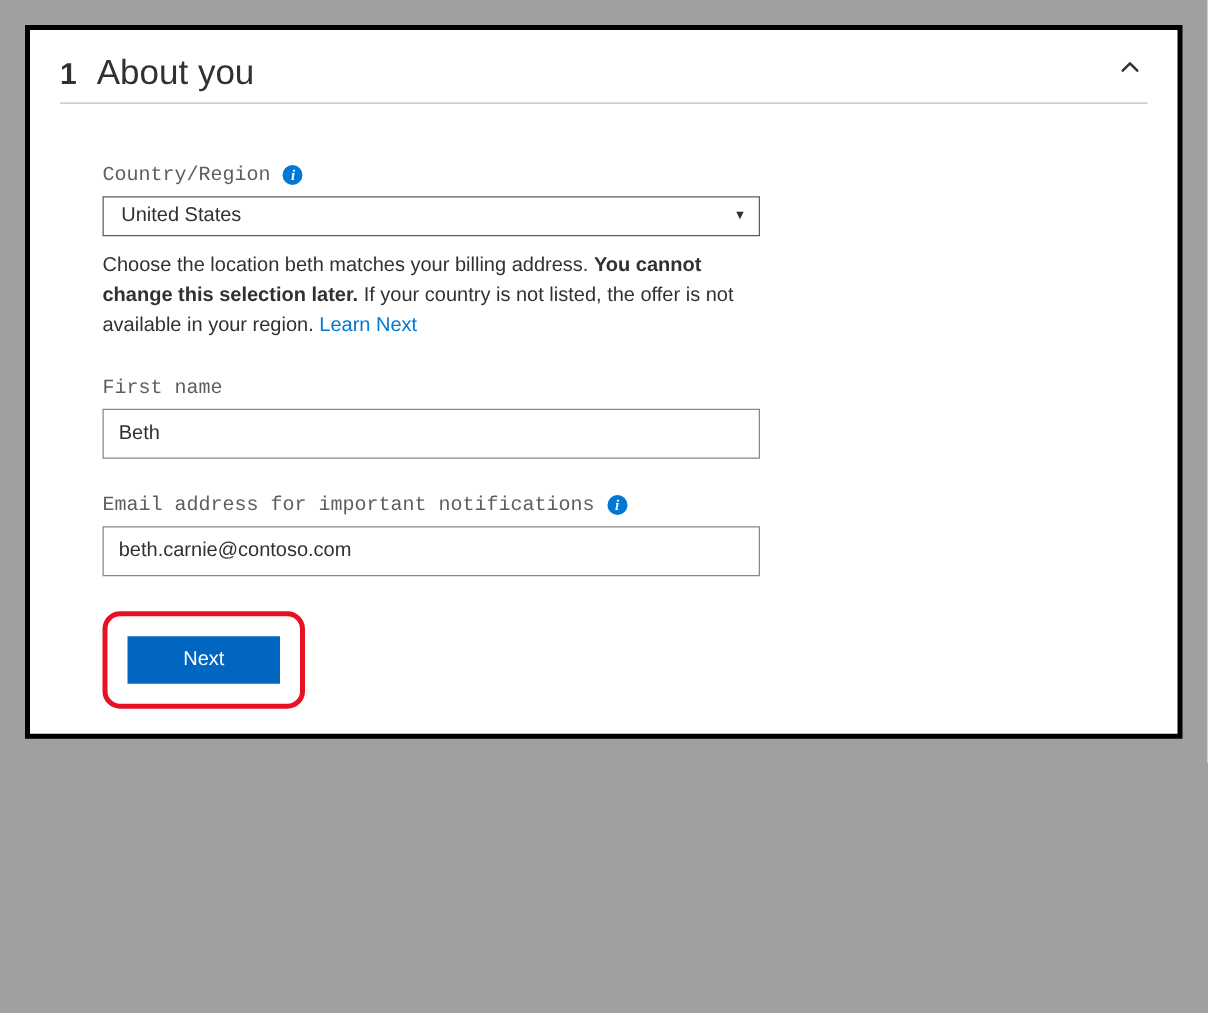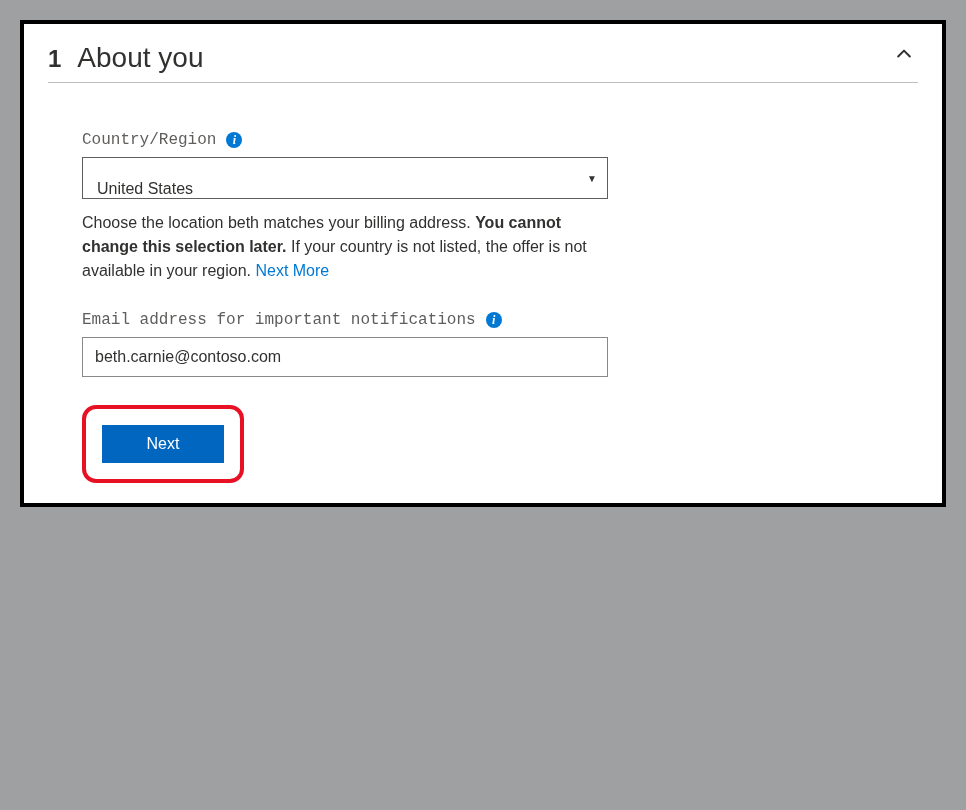--- a/index.html
+++ b/index.html
@@ -93,23 +93,23 @@
       font-size: 12px;
       font-weight: 700;
       font-family: Georgia, serif;
       font-style: italic;
       cursor: pointer;
     }
     .select-wrapper {
       position: relative;
       width: 100%;
       border: 1px solid #605e5c;
-      height: 42px;
-      display: flex;
-      align-items: flex-end;
+      height: 32px;
+      display: flex;
+      align-items: center;
       padding: 0 32px 0 14px;
       font-size: 16px;
       color: #323130;
       cursor: pointer;
       background: #fff;
     }
     .select-caret {
       position: absolute;
       right: 10px;
       top: 50%;
@@ -186,24 +186,28 @@
       <div class="field-group wide-body">
         <div class="label-row">
           <span class="field-label">Country/Region</span>
           <span class="info-icon">i</span>
         </div>
         <div class="select-wrapper">
           <span>United States</span>
           <span class="select-caret">▼</span>
         </div>
         <p class="helper-text">
-          <span>Choose the location beth matches your billing address. </span><strong>You cannot change this selection later.</strong><span> If your country is not listed, the offer is not available in your region. </span><a href="#">Next More</a>
+          <span>Choose the location beth matches your billing address. </span><strong>You cannot change this selection later.</strong><span> If your country is not listed, the offer is not available in your region. </span><a href="#">Learn Next</a>
         </p>
       </div>
 
+      <div class="field-group">
+        <label class="field-label">First name</label>
+        <input type="text" class="text-input" value="Beth" style="">
+      </div>
 
 
       <div class="field-group">
         <div class="label-row">
           <span class="field-label">Email address for important notifications</span>
           <span class="info-icon">i</span>
         </div>
         <input type="text" class="text-input" value="beth.carnie@contoso.com" style="">
       </div>
 

